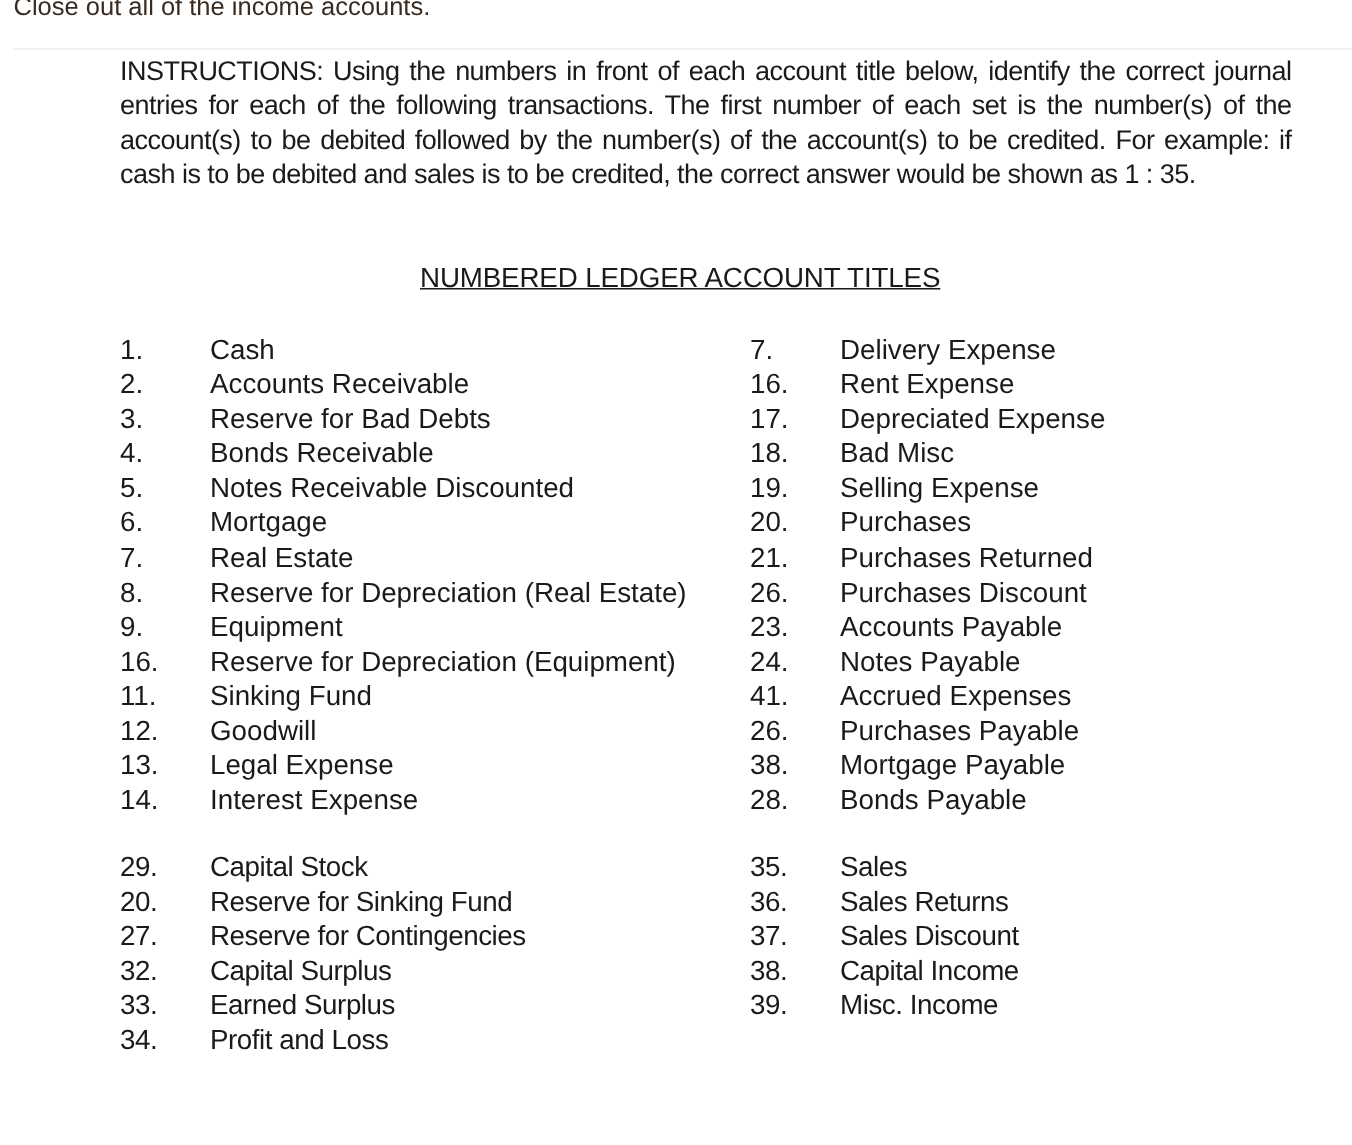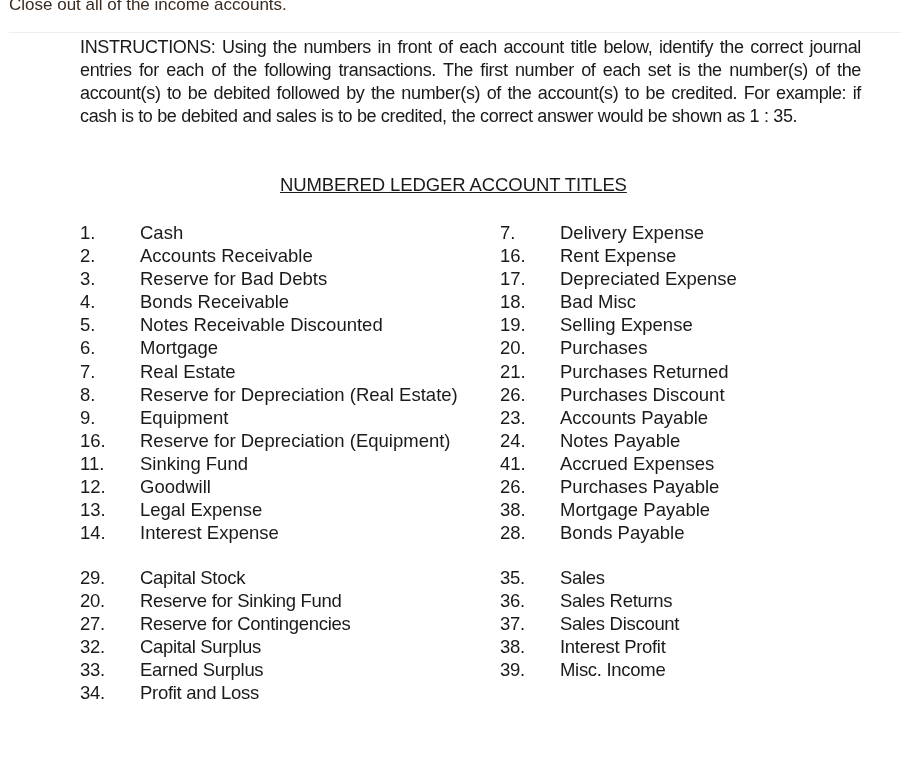--- a/index.html
+++ b/index.html
@@ -190,20 +190,20 @@
       <li>
         <span class="num">36.</span>
         <span class="title">Sales Returns</span>
       </li>
       <li>
         <span class="num">37.</span>
         <span class="title">Sales Discount</span>
       </li>
       <li>
         <span class="num">38.</span>
-        <span class="title">Interest Profit</span>
+        <span class="title">Capital Income</span>
       </li>
       <li>
         <span class="num">39.</span>
         <span class="title">Misc. Income</span>
       </li>
     </ul>
 </div>
 
 </body></html>

